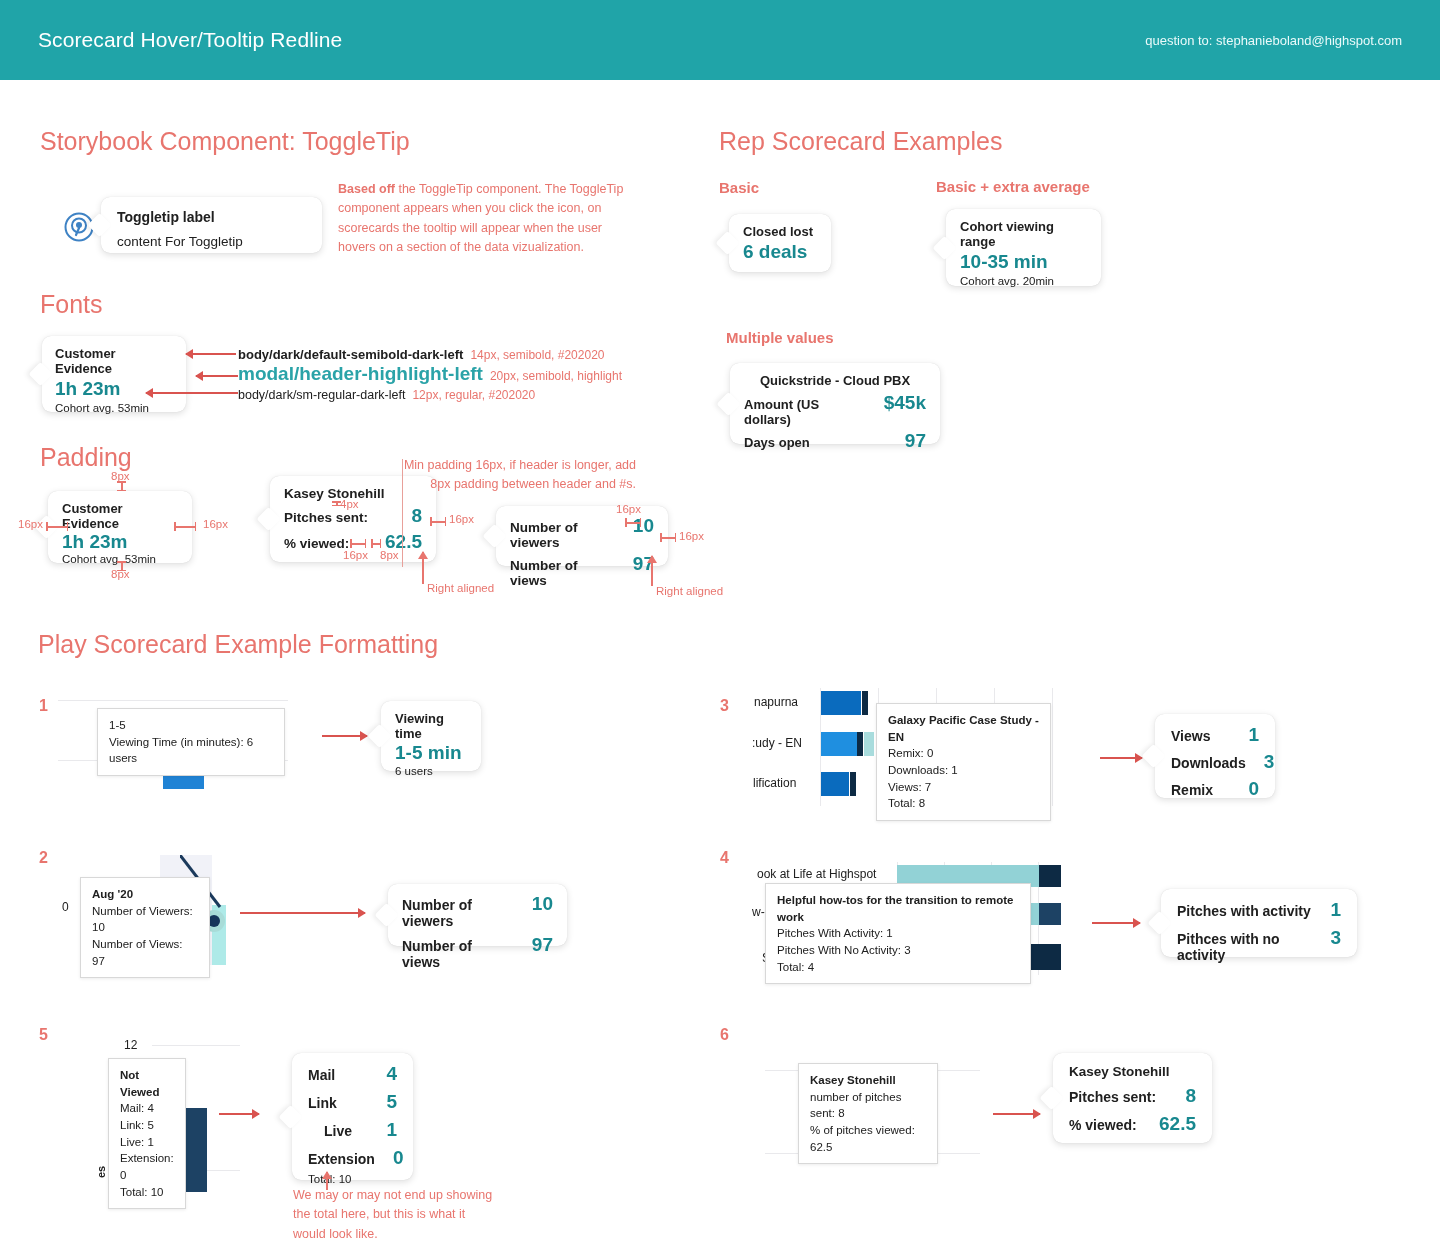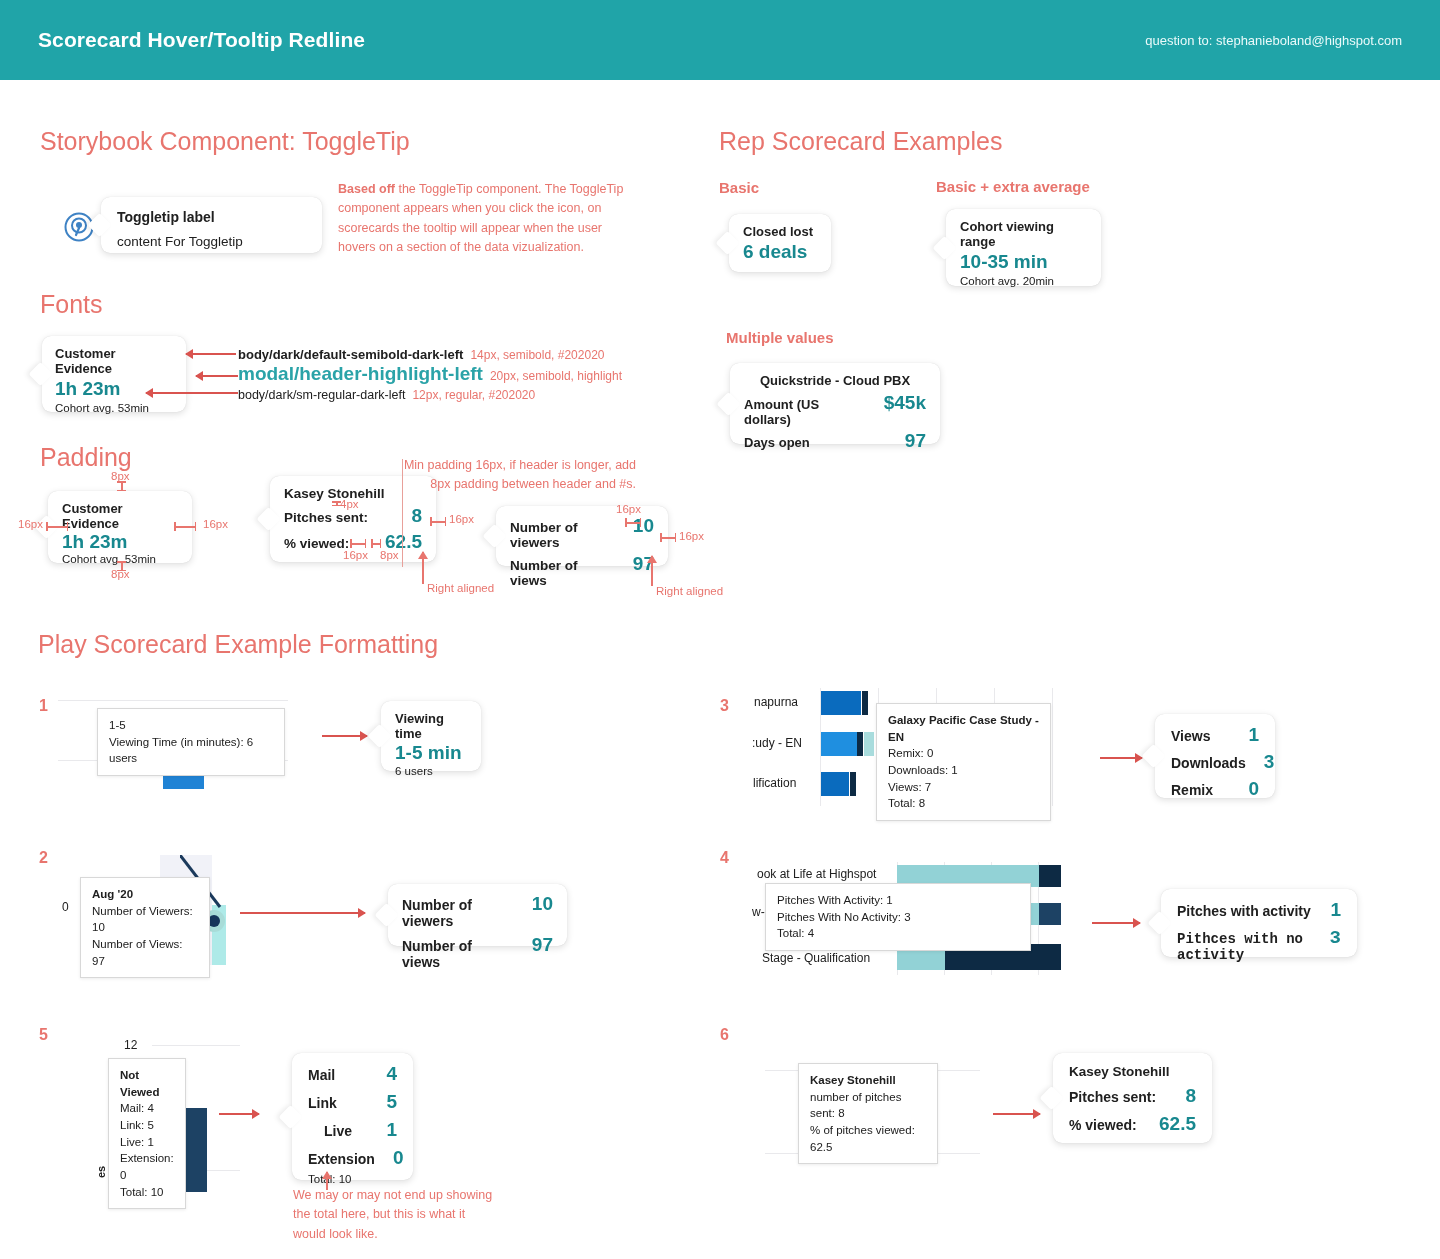--- a/index.html
+++ b/index.html
@@ -13,21 +13,21 @@
     overflow: hidden;
   }
 
   
   .header {
     position:absolute; left:0; top:0; width:1440px; height:80px;
     background:#20a4a8;
     display:flex; align-items:center; justify-content:space-between;
     padding: 0 38px;
   }
-  .header-title { color:#fff; font-size:21px; font-weight:bold; letter-spacing:.1px; }
+  .header-title { color:#fff; font-size:21px; font-weight:normal; letter-spacing:.1px; }
   .header-contact { color:#eafafa; font-size:13px; }
 
   
   .sec-title {
     position:absolute; color:#e8756e; font-size:25px; font-weight:400;
     white-space:nowrap;
   }
   .sub-title {
     position:absolute; color:#e8756e; font-size:15px; font-weight:bold;
     white-space:nowrap;
@@ -416,31 +416,32 @@
 <div class="gridline-v" style="left:944px; top:862px; height:113px;"></div>
 <div class="gridline-v" style="left:991px; top:862px; height:113px;"></div>
 <div class="gridline-v" style="left:1038px; top:862px; height:113px;"></div>
 <div class="bar" style="left:897px; top:865px; width:142px; height:22px; background:#92d2d6;"></div>
 <div class="bar" style="left:1039px; top:865px; width:22px; height:22px; background:#0d2a44;"></div>
 <div class="bar" style="left:897px; top:903px; width:142px; height:22px; background:#92d2d6;"></div>
 <div class="bar" style="left:1039px; top:903px; width:22px; height:22px; background:#1d4264;"></div>
 <div class="bar" style="left:897px; top:944px; width:48px; height:26px; background:#92d2d6;"></div>
 <div class="bar" style="left:945px; top:944px; width:116px; height:26px; background:#0d2a44;"></div>
 <div class="plain-tip" style="left:765px; top:883px; width:266px;">
+  <div class="t">Helpful how-tos for the transition to remote work</div>
   <div>Pitches With Activity: 1</div>
   <div>Pitches With No Activity: 3</div>
   <div>Total: 4</div>
 </div>
 <div class="arrow-h" style="left:1092px; top:922px; width:48px;"></div>
 <div class="card beak" style="left:1161px; top:889px; width:196px; height:68px; padding:10px 16px;">
   <div class="kv">
     <span class="k">Pitches with activity</span>
     <span class="v">1</span>
   </div>
-  <div class="kv" style="margin-top:6px;font-family:Liberation Mono, monospace;">
+  <div class="kv" style="margin-top:6px;">
     <span class="k">Pithces with no activity</span>
     <span class="v">3</span>
   </div>
 </div>
 
 <div class="num" style="left:720px; top:1026px;">6</div>
 <div class="gridline" style="left:765px; top:1070px; width:215px;"></div>
 <div class="gridline" style="left:765px; top:1153px; width:215px;"></div>
 <div class="dot" style="left:857px; top:1127px; width:18px; height:18px; background:#7ba9d9; border:1.8px solid #3e6fa3;"></div>
 <div class="plain-tip" style="left:798px; top:1063px; width:140px;">

